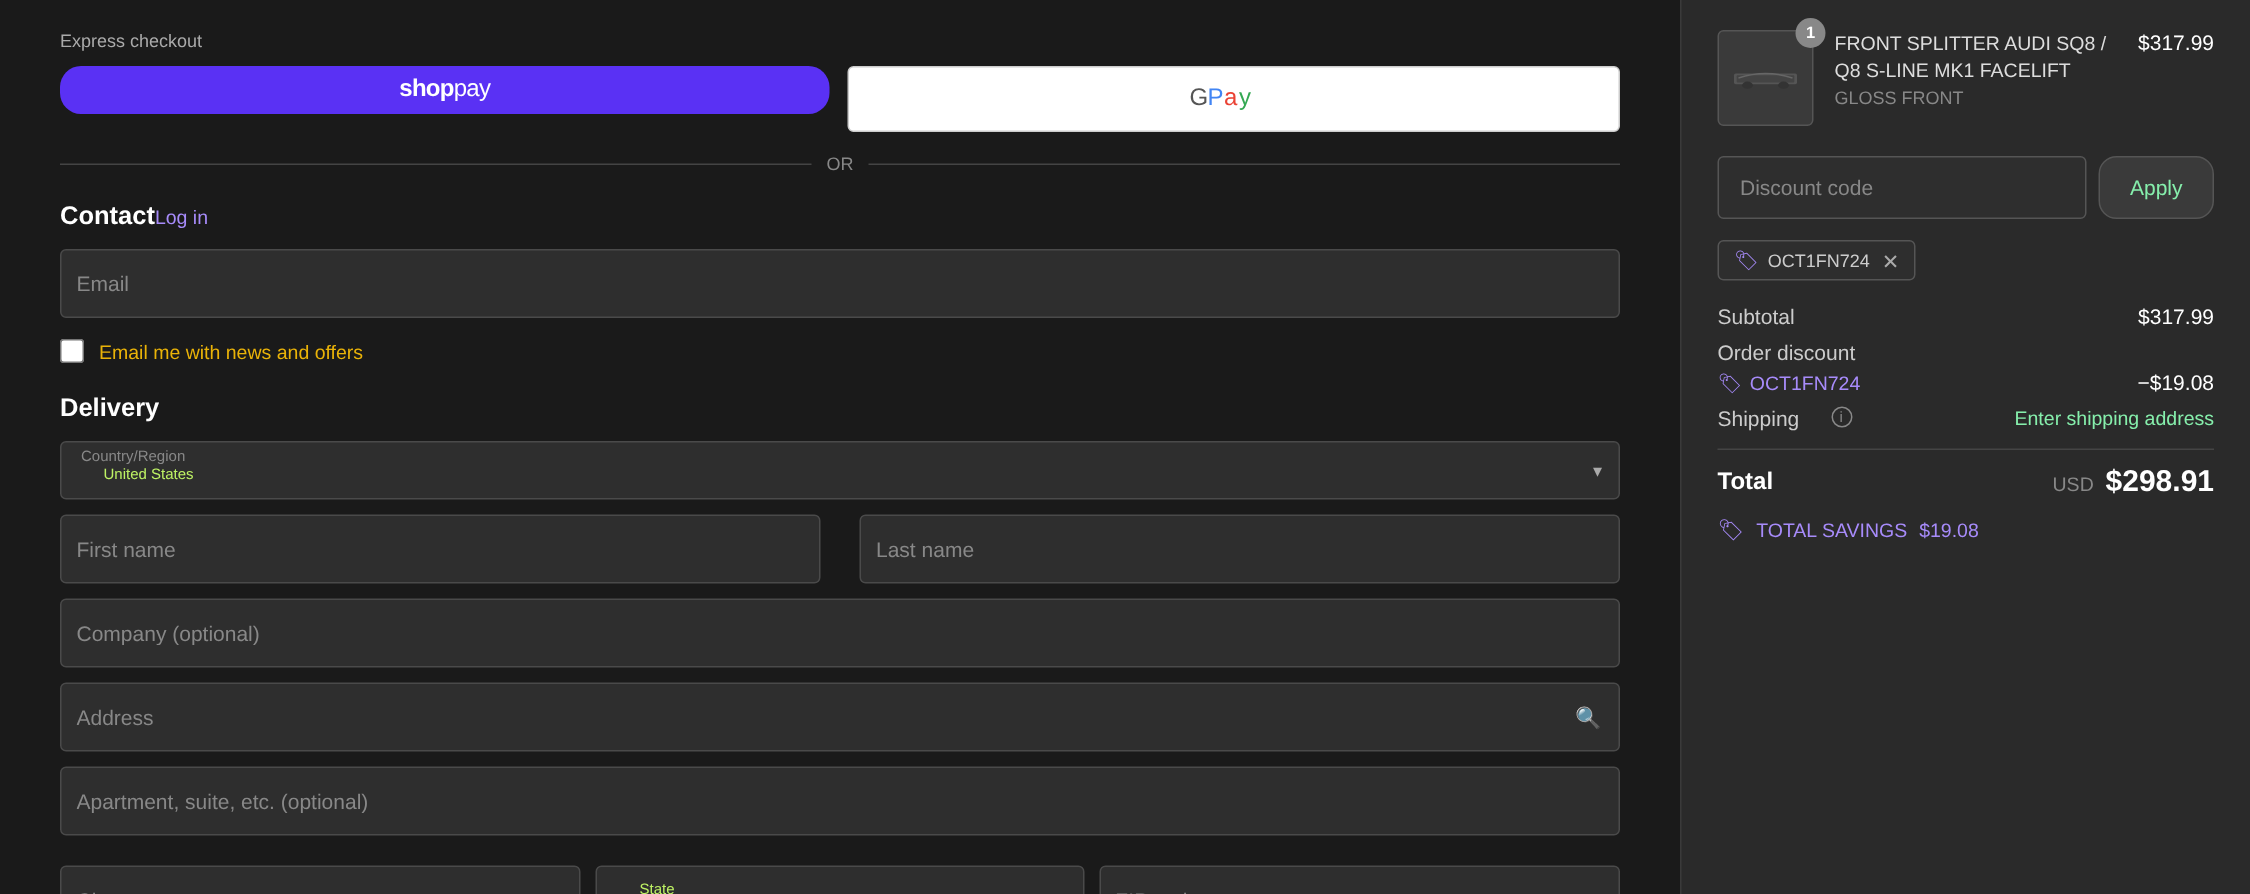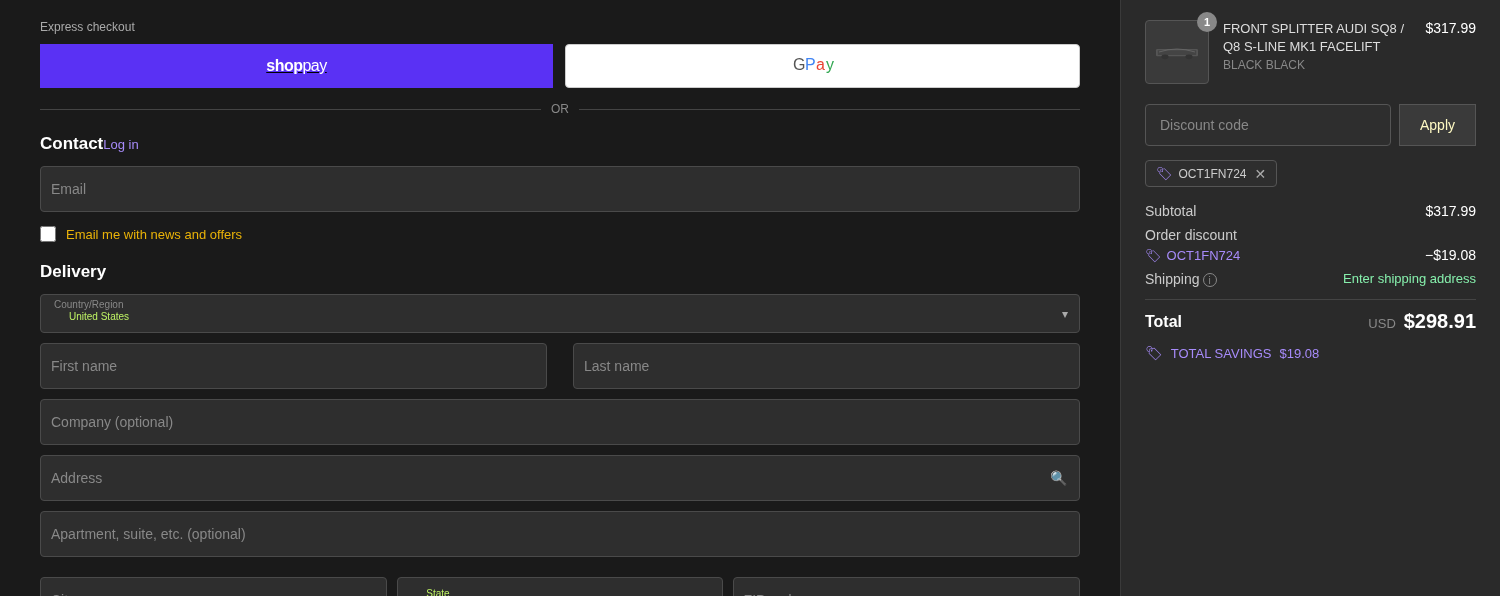--- a/index.html
+++ b/index.html
@@ -33,27 +33,26 @@
     }
     .express-buttons {
       display: flex;
       gap: 12px;
       margin-bottom: 14px;
     }
     .btn-shoppay {
       flex: 1;
       background: #5a31f4;
       border: none;
-      border-radius: 0;
-      height: 44px;
+      border-radius: 14px;
+      height: 32px;
       cursor: pointer;
       display: flex;
       align-items: center;
       justify-content: center;
-      text-decoration: underline;
     }
     .btn-gpay {
       flex: 1;
       background: #fff;
       border: 1px solid #ccc;
       border-radius: 4px;
       height: 44px;
       cursor: pointer;
       display: flex;
       align-items: center;
@@ -284,22 +283,22 @@
       color: #fff;
       font-size: 14px;
       outline: none;
     }
     .discount-input::placeholder {
       color: #888;
     }
     .apply-btn {
       background: #3a3a3a;
       border: 1px solid #555;
-      border-radius: 0;
-      color: #fef9c3;
+      border-radius: 12px;
+      color: #86efac;
       padding: 0 20px;
       font-size: 14px;
       cursor: pointer;
       white-space: nowrap;
     }
 
     
     .coupon-tag {
       display: inline-flex;
       align-items: center;
@@ -358,22 +357,22 @@
       color: #a78bfa;
     }
     .shipping-row {
       display: flex;
       justify-content: space-between;
       margin-bottom: 12px;
       font-size: 14px;
     }
     .shipping-label {
       display: flex;
-      align-items: flex-end;
-      gap: 3px;
+      align-items: flex-start;
+      gap: 21px;
       color: #ccc;
     }
     .info-icon {
       width: 14px;
       height: 14px;
       border: 1px solid #888;
       border-radius: 50%;
       display: inline-flex;
       align-items: center;
       justify-content: center;
@@ -523,21 +522,21 @@
           <rect x="8" y="17" width="64" height="8" rx="1" fill="#444"></rect>
           <ellipse cx="20" cy="28" rx="6" ry="4" fill="#333"></ellipse>
           <ellipse cx="60" cy="28" rx="6" ry="4" fill="#333"></ellipse>
           <path d="M10 20 Q40 10 70 20" stroke="#666" stroke-width="1.5" fill="none"></path>
         </svg>
       </div>
       <div class="product-qty-badge">1</div>
     </div>
     <div class="product-info">
       <div class="product-name">FRONT SPLITTER AUDI SQ8 / Q8 S-LINE MK1 FACELIFT</div>
-      <div class="product-variant">BLACK BLACK</div>
+      <div class="product-variant">GLOSS FRONT</div>
     </div>
     <div class="product-price">$317.99</div>
   </div>
 
   
   <div class="discount-row">
     <input class="discount-input" type="text" placeholder="Discount code" style="">
     <button class="apply-btn">Apply</button>
   </div>
 

